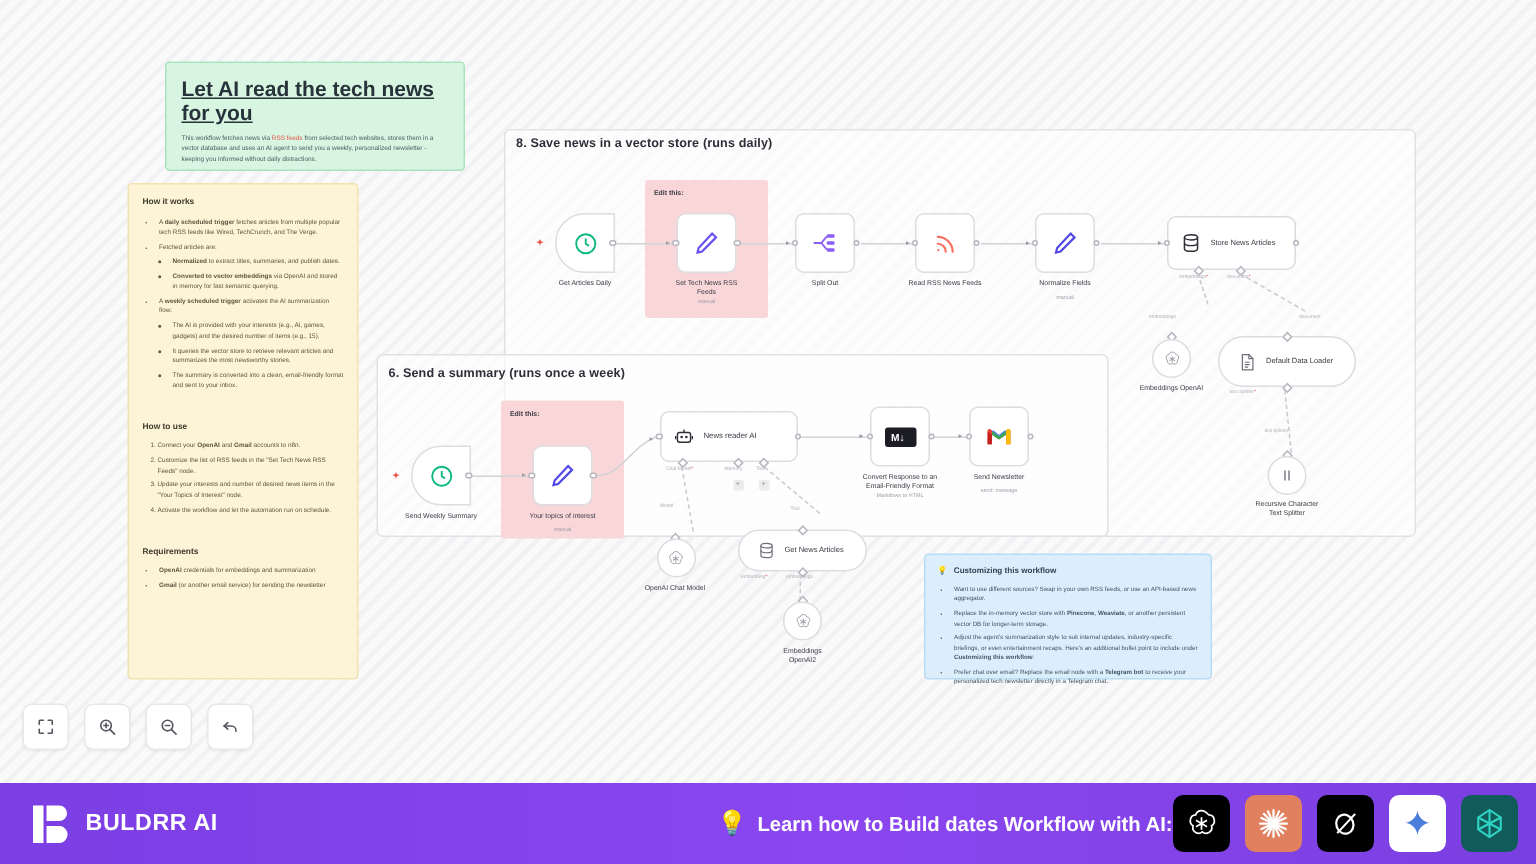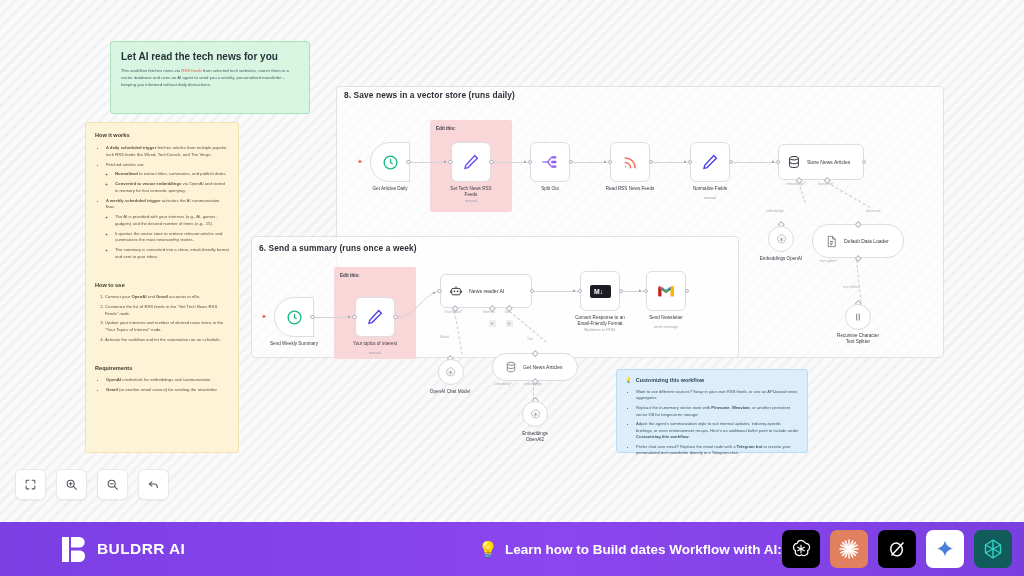--- a/index.html
+++ b/index.html
@@ -27,21 +27,21 @@
   .note-title { font-weight: bold; color: #2d2d36; }
   .note ul, .note ol { margin: 0; padding-left: 11px; }
   .note li { margin-bottom: 3.2px; }
   .note b { font-weight: bold; }
 
   
   #note-green {
     left: 110px; top: 41px; width: 200px; height: 73px;
     background: #d7f5e0; border: 1px solid #a9e2bd; padding: 9px 10px 0 10px;
   }
-  #note-green .note-title { font-size: 10px; margin-bottom: 6px; color: #27323a; }
+  #note-green .note-title { font-size: 14px; margin-bottom: 6px; color: #27323a; text-decoration: underline; }
   #note-green p { font-size: 4.3px; line-height: 1.62; color: #4e5a63; }
   #note-green .lnk { color: #e8554d; }
 
   
   #note-yellow {
     left: 85px; top: 122px; width: 154px; height: 331px;
     background: #fdf3d7; border: 1px solid #f2e2b0; padding: 9px 9px 0 9px;
     color: #5c5640;
   }
   #note-yellow .note-title { font-size: 5.6px; margin-bottom: 7px; color: #3d3a2c; }
@@ -143,21 +143,21 @@
   .tb-btn {
     width: 31px; height: 31px; background: #fff; border: 1px solid #e8e8ec;
     border-radius: 6px; display: flex; align-items: center; justify-content: center;
     box-shadow: 0 1px 2px rgba(0,0,0,.05); cursor: pointer;
   }
 
   
   #footer {
     position: absolute; left: 0; top: 522px; width: 1024px; height: 54px;
     background: linear-gradient(90deg, #7b3fe4 0%, #8b46ef 55%, #7a3fe0 100%);
-    display: flex; align-items: center; padding-left: 40px;
+    display: flex; align-items: center;
   }
   #brand { display: flex; align-items: center; gap: 9px; margin-left: 22px; }
   #brand-name { color: #fff; font-size: 15.5px; font-weight: bold; letter-spacing: .4px; }
   #footer-cta {
     position: absolute; left: 478px; top: 0; height: 54px;
     display: flex; align-items: center; gap: 7px;
   }
   #footer-cta .cta-txt { color: #fff; font-size: 13.5px; font-weight: bold; }
   #logo-row { position: absolute; right: 12px; top: 0; height: 54px; display: flex; align-items: center; gap: 10px; }
   .logo-tile {

